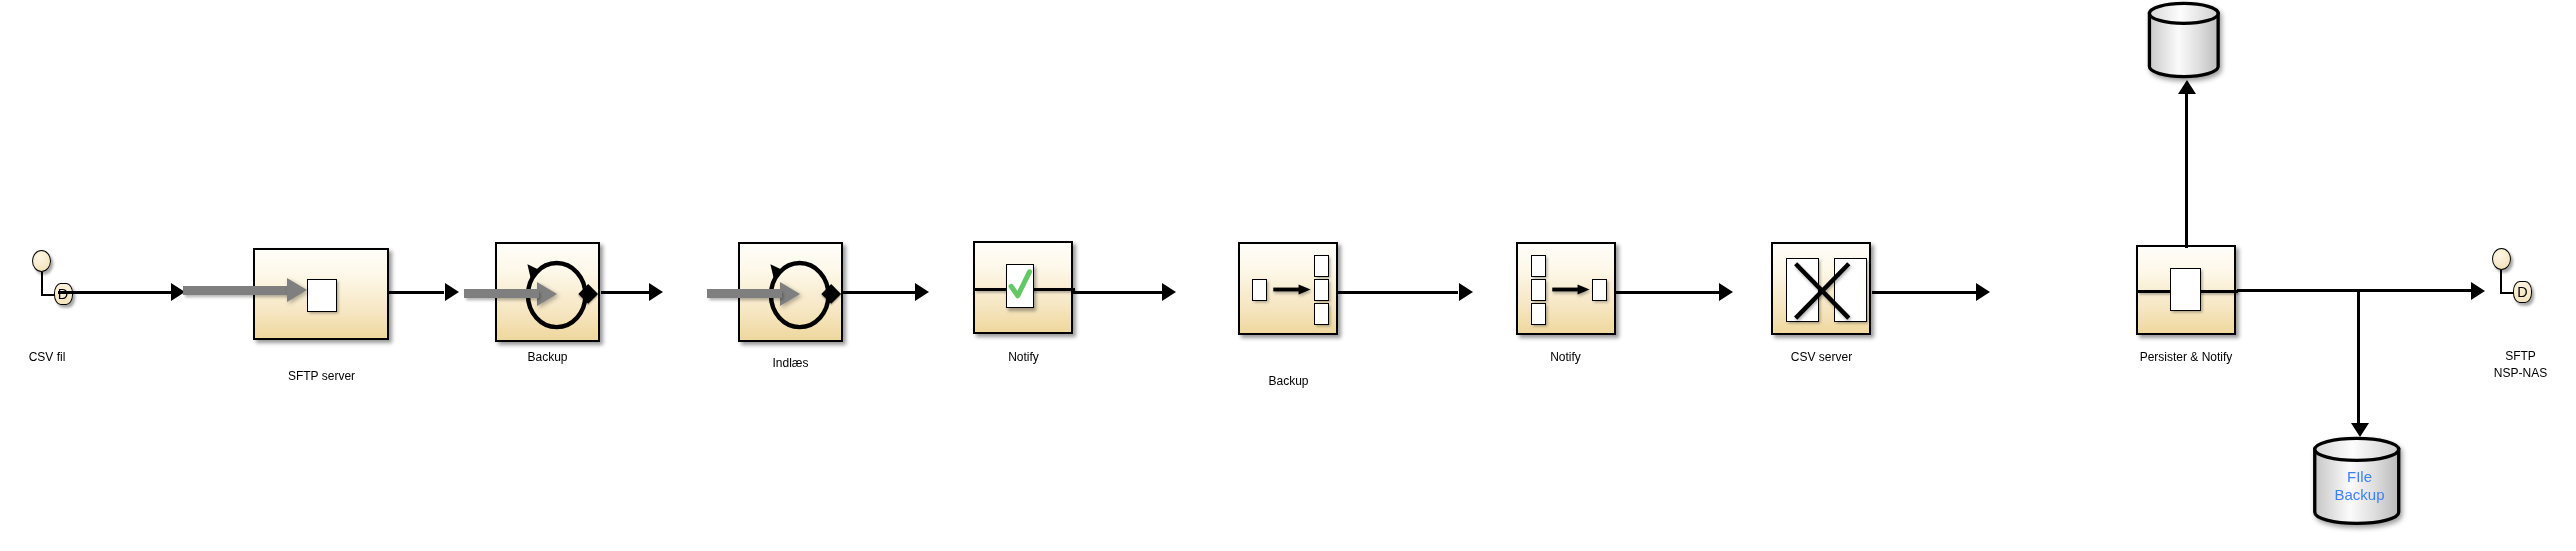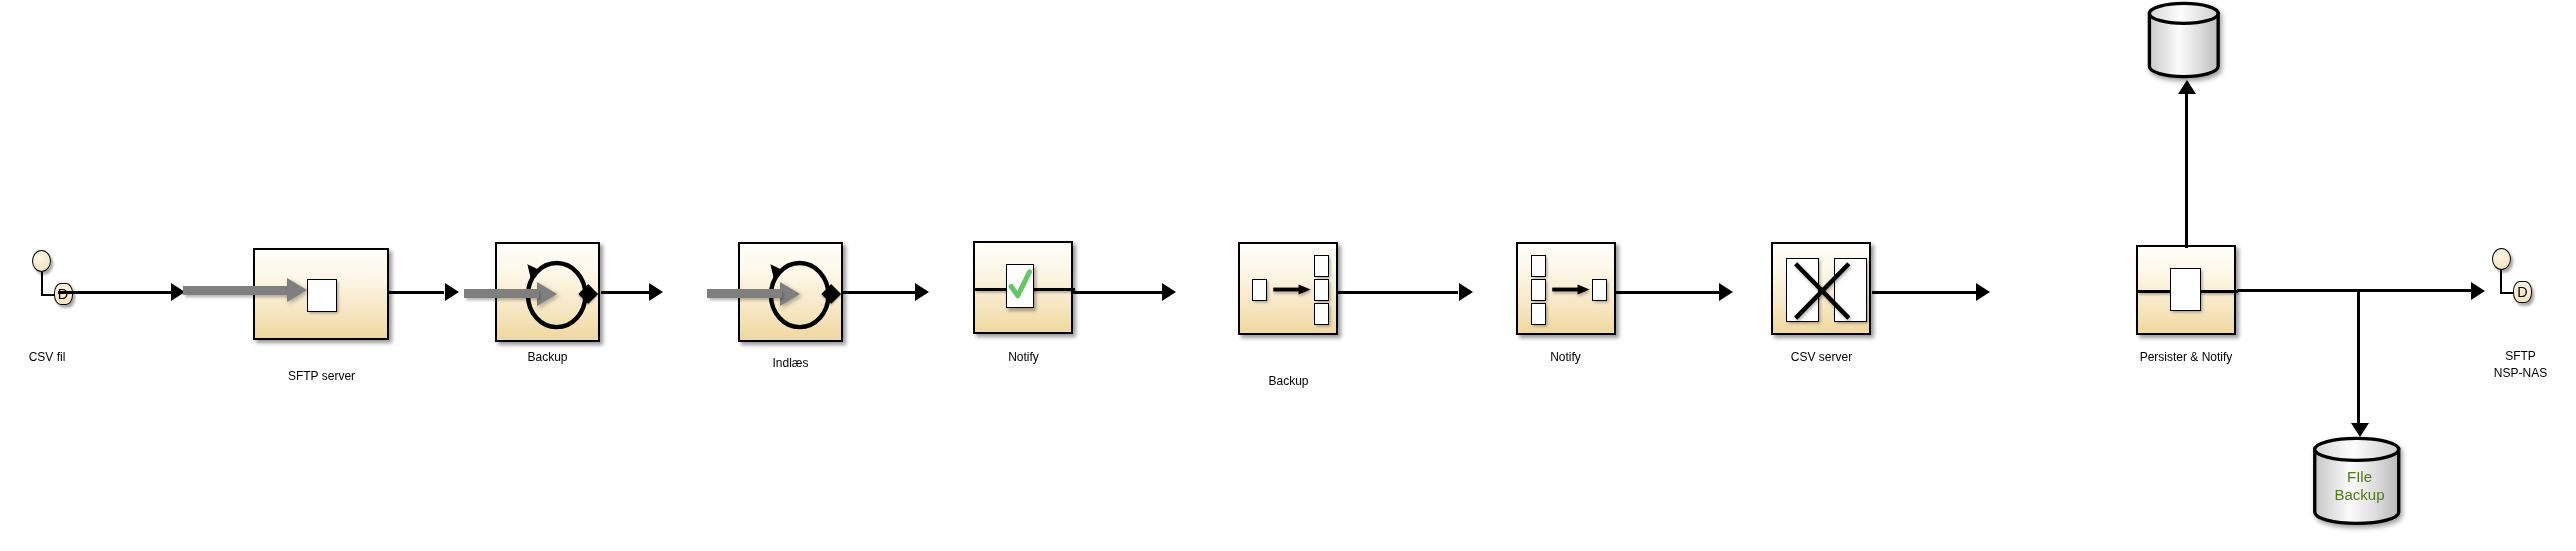--- a/index.html
+++ b/index.html
@@ -98,21 +98,21 @@
     background:linear-gradient(to bottom,#fbf2dd 0%,#f3e4bd 100%);
     box-shadow:2.2px 2.8px 2.8px rgba(0,0,0,0.35);
     color:#000;font-size:14.4px;line-height:20px;text-align:center;
     box-sizing:border-box;
   }
   .epLeg{position:absolute;border-left:2.8px solid #000;border-bottom:2.8px solid #000;}
 
   
   .cyl{position:absolute;filter:drop-shadow(2.8px 3.3px 2.8px rgba(0,0,0,0.38));}
   .cylTxt{
-    position:absolute;text-align:center;color:#4d7c0f;font-size:15px;line-height:18px;
+    position:absolute;text-align:center;color:#3b82f6;font-size:15px;line-height:18px;
     white-space:pre;
   }
 </style>
 </head>
 <body>
 
 <div id="canvas">
 
   <div class="abs" style="left:30.5px;top:250px;">
     <div class="epCircle" style="left:1.7px;top:0px;"></div>

